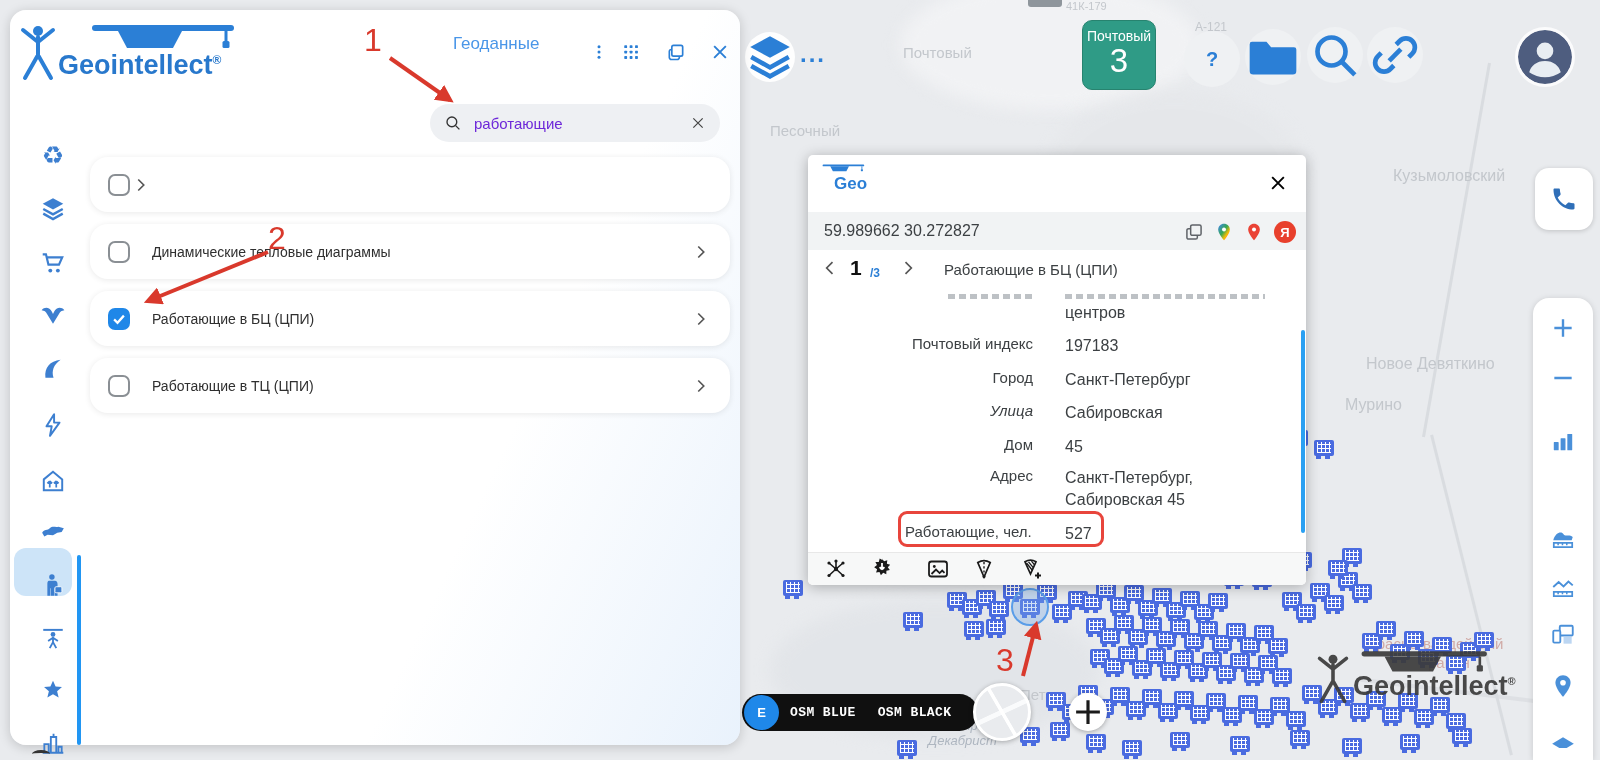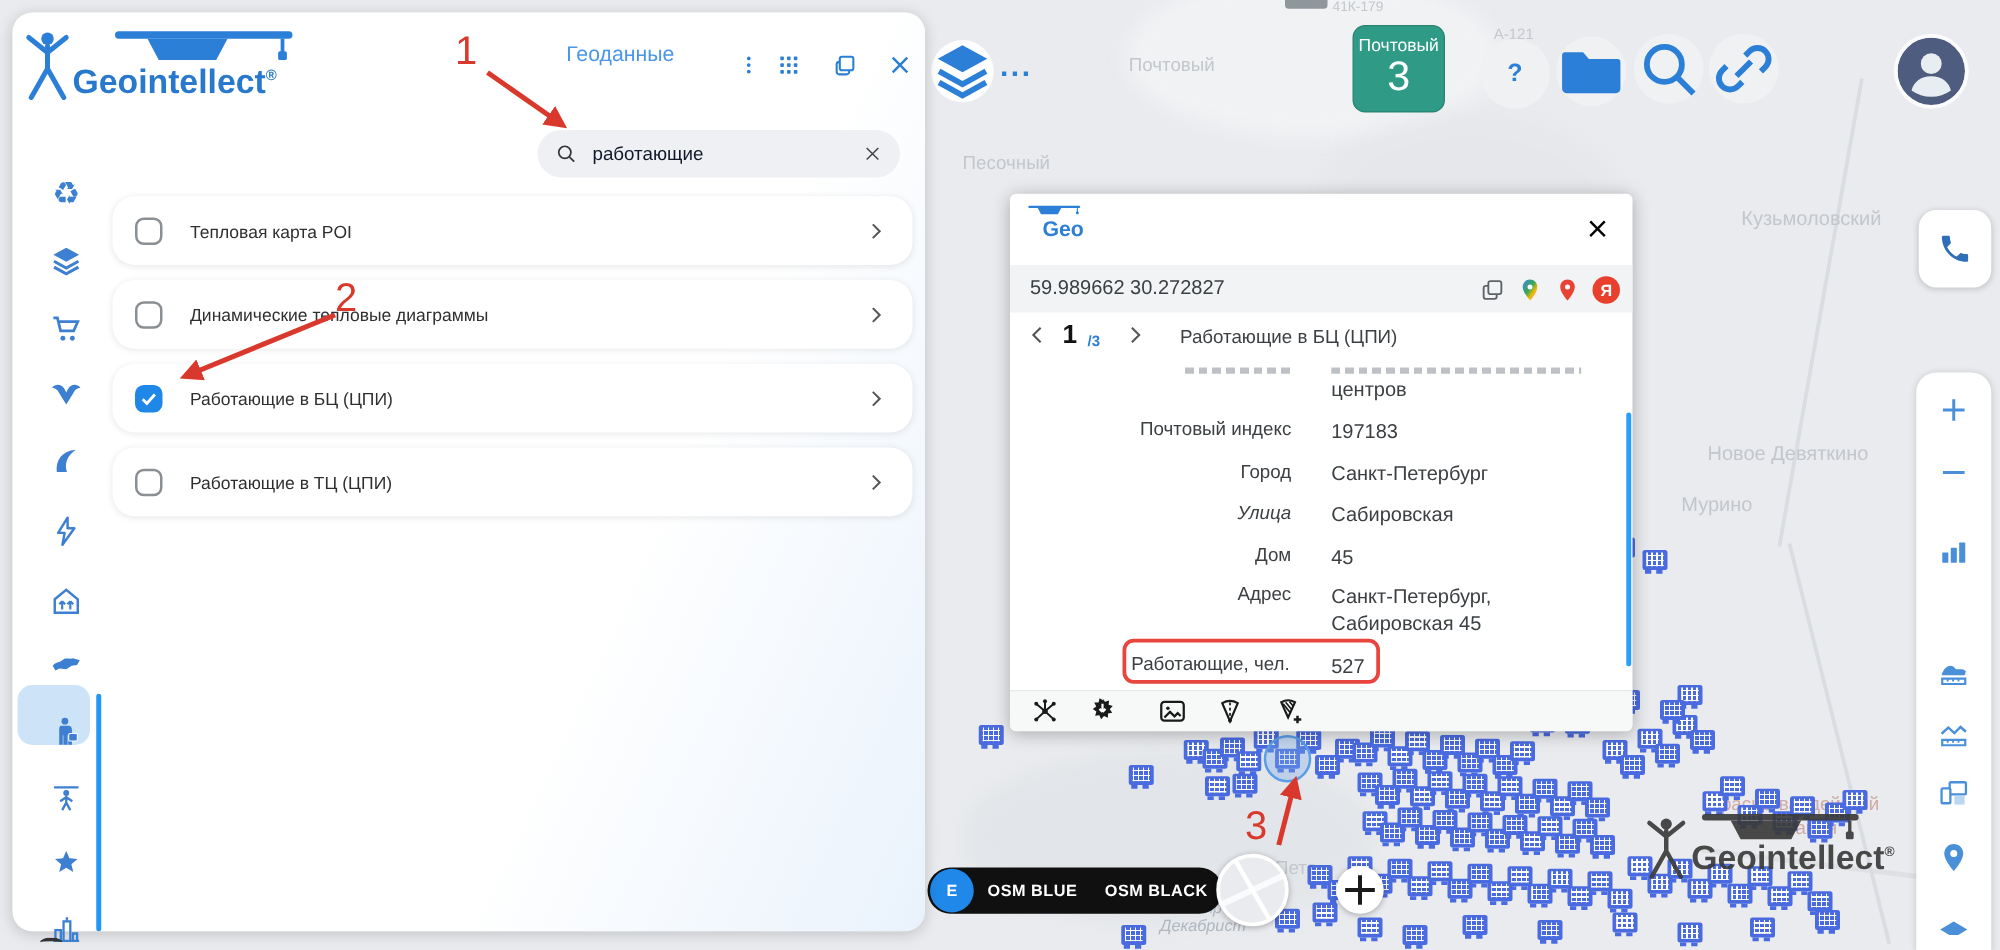--- a/index.html
+++ b/index.html
@@ -46,21 +46,21 @@
 
   
   #left-panel{position:absolute;left:10px;top:10px;width:730px;height:735px;border-radius:16px;
     background:linear-gradient(115deg,#ffffff 65%,#e9f2fc);box-shadow:0 2px 12px rgba(0,0,0,.18);z-index:6;}
   #brand-text{position:absolute;left:48px;top:40px;font-size:27px;font-weight:bold;color:#2878cc;}
   #brand-text sup{font-size:12px;}
   #panel-title{position:absolute;left:443px;top:24px;font-size:17px;color:#4a96e8;}
   .hdr-ico{position:absolute;top:32px;color:#2b7fd6;cursor:pointer;}
   #search-pill{position:absolute;left:420px;top:94px;width:290px;height:38px;border-radius:19px;
     background:#eef0f3;display:flex;align-items:center;padding:0 14px;}
-  #search-input{flex:1;border:none;background:transparent;outline:none;font-size:15px;color:#0f172a;
+  #search-input{flex:1;border:none;background:transparent;outline:none;font-size:15px;color:#6d28d9;
     margin-left:10px;font-family:inherit;}
   .layer-item{position:absolute;left:80px;width:640px;height:55px;background:#fff;border-radius:18px;
     box-shadow:0 1px 6px rgba(0,0,0,.09);display:flex;align-items:center;padding:0 18px;cursor:pointer;}
   .cbx{width:22px;height:22px;border:2px solid #8a8f94;border-radius:7px;background:#fff;flex:none;}
   .cbx.on{background:#1f87e8;border-color:#1f87e8;display:flex;align-items:center;justify-content:center;}
   .layer-item .lab{margin-left:22px;font-size:14px;color:#2f2f2f;flex:1;}
   .sb-icon{position:absolute;left:30px;width:26px;height:26px;color:#3d7fd0;cursor:pointer;
     display:flex;align-items:center;justify-content:center;font-size:24px;line-height:26px;}
   #sb-active{position:absolute;left:4px;top:538px;width:58px;height:48px;border-radius:12px;background:#cde4f8;}
   #sb-scroll{position:absolute;left:67px;top:545px;width:4px;height:190px;background:var(--scrollbar,#2196f3);border-radius:2px;}
@@ -86,21 +86,21 @@
     background:repeating-linear-gradient(90deg,#9aa0a6 0 7px,transparent 7px 11px);}
   #highlight-box{position:absolute;left:90px;top:356px;width:206px;height:36px;border:3px solid var(--highlight,#e8453c);
     border-radius:9px;}
   #popup-scroll{position:absolute;left:493px;top:175px;width:4px;height:203px;background:#2aa0f2;border-radius:2px;}
   #popup-footer{position:absolute;left:0;top:397px;width:498px;height:33px;background:#f7f8f8;border-top:1px solid #e8e8e8;}
   .pf-icon{position:absolute;top:4px;width:24px;height:24px;color:#1a1a1a;cursor:pointer;}
 
   
   #osm-pill{position:absolute;left:742px;top:694px;width:236px;height:37px;border-radius:19px;background:#101010;
     display:flex;align-items:center;padding-left:48px;gap:22px;z-index:3;}
-  #osm-pill .opt{color:#fff;font-weight:bold;font-size:13px;letter-spacing:.4px;white-space:nowrap;cursor:pointer;}
+  #osm-pill .opt{color:#fff;font-weight:bold;font-size:13px;letter-spacing:.4px;white-space:nowrap;cursor:pointer;font-family:Liberation Mono, monospace;}
   #osm-active{position:absolute;left:744px;top:695px;width:35px;height:35px;border-radius:50%;background:#1f88e9;
     color:#fff;font-weight:bold;font-size:13px;display:flex;align-items:center;justify-content:center;z-index:3;cursor:pointer;}
   #minimap{position:absolute;left:973px;top:683px;width:58px;height:58px;border-radius:50%;background:#e9ebee;
     border:3px solid #fff;box-shadow:0 1px 5px rgba(0,0,0,.3);z-index:3;cursor:pointer;
     background-image:linear-gradient(60deg,transparent 47%,#fff 48% 52%,transparent 53%),
                      linear-gradient(-25deg,transparent 46%,#fafbfc 47% 53%,transparent 54%);}
   #zoom-plus{position:absolute;left:1069px;top:693px;width:38px;height:38px;border-radius:50%;background:#fff;
     box-shadow:0 1px 5px rgba(0,0,0,.3);display:flex;align-items:center;justify-content:center;z-index:3;cursor:pointer;}
   #watermark{position:absolute;left:1315px;top:645px;width:210px;height:70px;z-index:3;opacity:.92;}
   #wm-text{position:absolute;left:38px;top:26px;font-size:27px;font-weight:bold;color:#3b3b3b;}
@@ -454,21 +454,20 @@
     <span class="ico" style="width: 16px; height: 16px; display: inline-block;">
         <svg viewBox="0 0 24 24" width="100%" height="100%">
           <path d="M5 5 19 19M19 5 5 19" stroke="#444" stroke-width="1.8" fill="none"></path>
         </svg>
       </span>
   </div>
 
   <div id="layer-list">
       <div class="layer-item" style="top: 147px;">
         <span class="cbx "></span>
-    <span class="lab">Тепловая карта POI</span>
     <span class="ico" style="width:22px;height:22px;">
           <svg viewBox="0 0 24 24" width="100%" height="100%">
             <path d="m9 6 6 6-6 6" fill="none" stroke="#555" stroke-width="1.8"></path>
           </svg>
         </span>
       </div>
       <div class="layer-item" style="top: 214px;">
         <span class="cbx "></span>
     <span class="lab">Динамические тепловые диаграммы</span>
     <span class="ico" style="width:22px;height:22px;">

